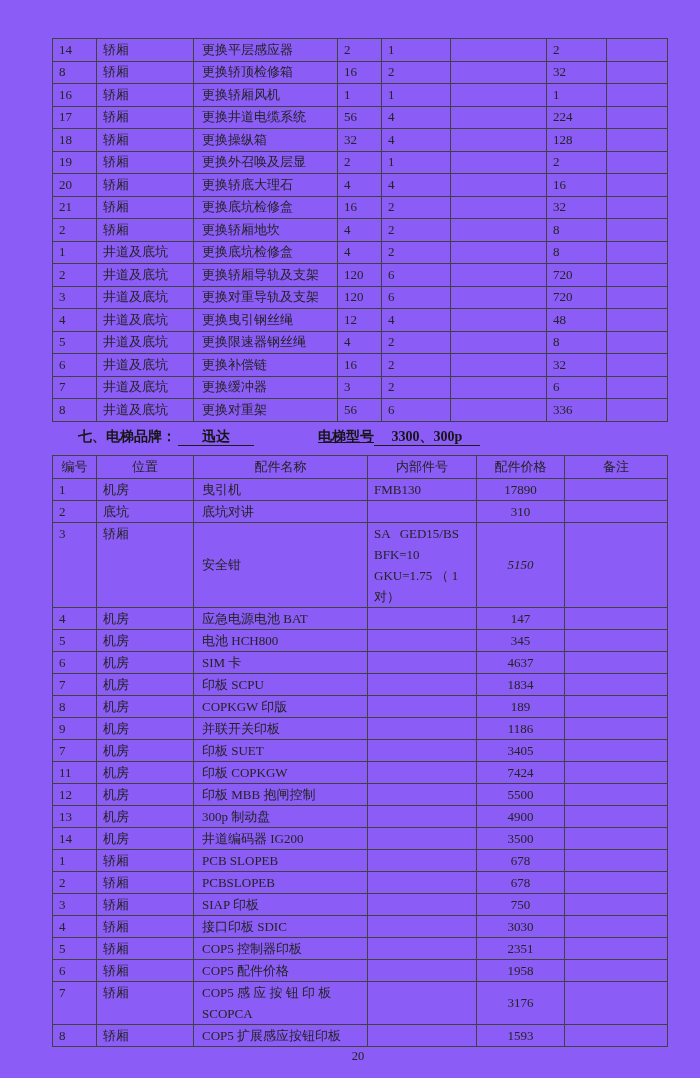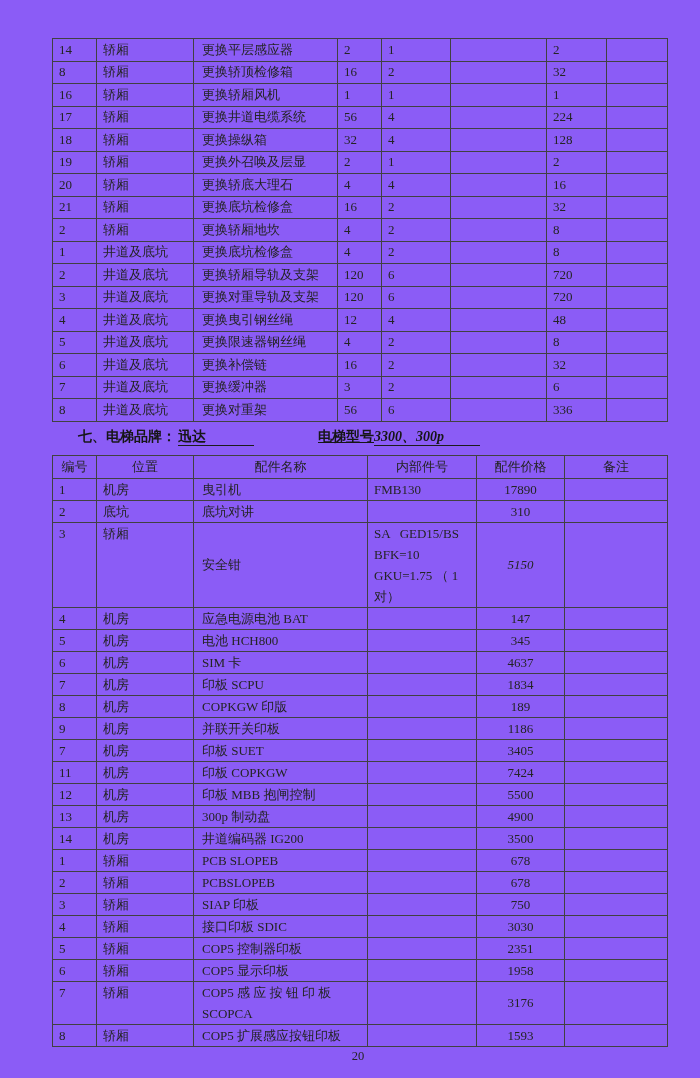--- a/index.html
+++ b/index.html
@@ -16,24 +16,24 @@
   
   .t1{top:38px;width:615px;}
   .t1 tr{height:22.5px;}
   .t1 td{vertical-align:middle;}
   .t1 td:nth-child(3){padding-left:8px;}
   
   .heading{
     position:absolute;left:78px;top:428px;height:22px;
     font-size:14px;font-weight:bold;color:#161616;white-space:nowrap;
   }
-  .u{display:inline-block;border-bottom:1.6px solid #1c1c1c;line-height:17px;}
+  .u{display:inline-block;border-bottom:1.6px solid #1c1c1c;text-align:center;line-height:17px;}
   .u1{width:76px;margin-left:2px;}
   .model-label{margin-left:64px;text-decoration:underline;}
-  .u2{width:106px;font-style:italic;}
+  .u2{width:106px;}
   
   .t2{top:455px;width:615px;}
   .t2 tr{height:22px;margin-top:28px;}
   .t2 th{text-align:center;padding:0;height:22px;}
   .t2 td{vertical-align:middle;}
   .t2 td:nth-child(1),.t2 td:nth-child(2){vertical-align:top;line-height:21px;}
   .t2 td:nth-child(3){padding-left:8px;}
   .t2 td:nth-child(5){text-align:center;padding:0;}
   .t2 td div{white-space:pre;line-height:21px;}
   .italic{font-style:italic;}
@@ -408,21 +408,21 @@
           <td>5</td>
           <td>轿厢</td>
           <td>COP5 控制器印板</td>
           <td></td>
           <td>2351</td>
           <td></td>
         </tr>
         <tr>
           <td>6</td>
           <td>轿厢</td>
-          <td>COP5 显示印板</td>
+          <td>COP5 配件价格</td>
           <td></td>
           <td>1958</td>
           <td></td>
         </tr>
         <tr>
           <td>7</td>
           <td>轿厢</td>
           <td>
             <div>COP5 感 应 按 钮 印 板</div>
             <div>SCOPCA</div>

